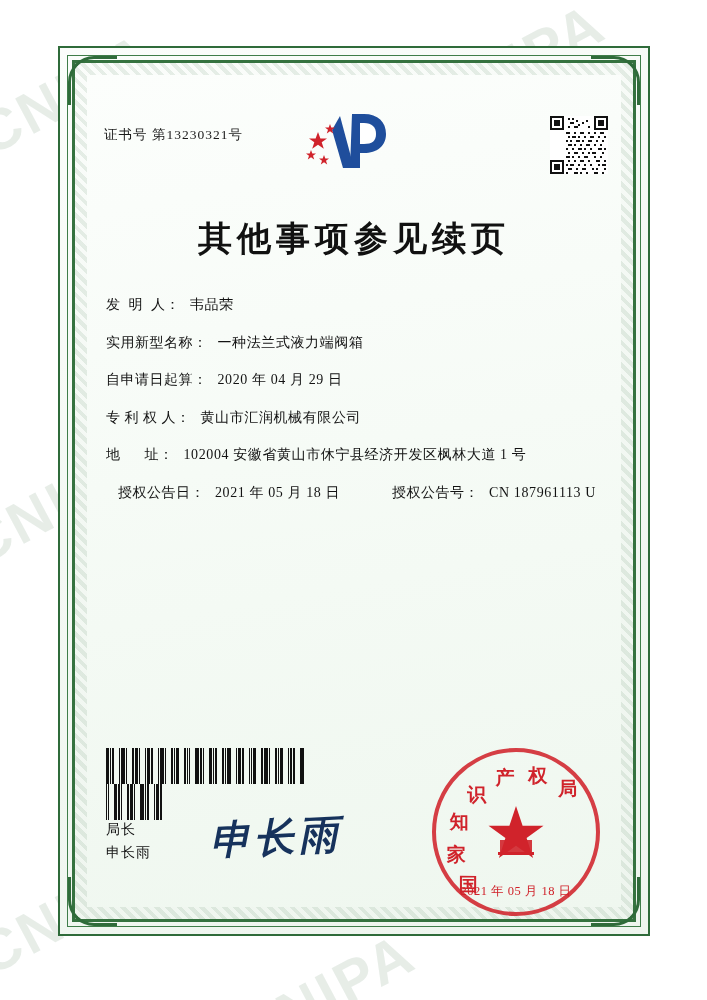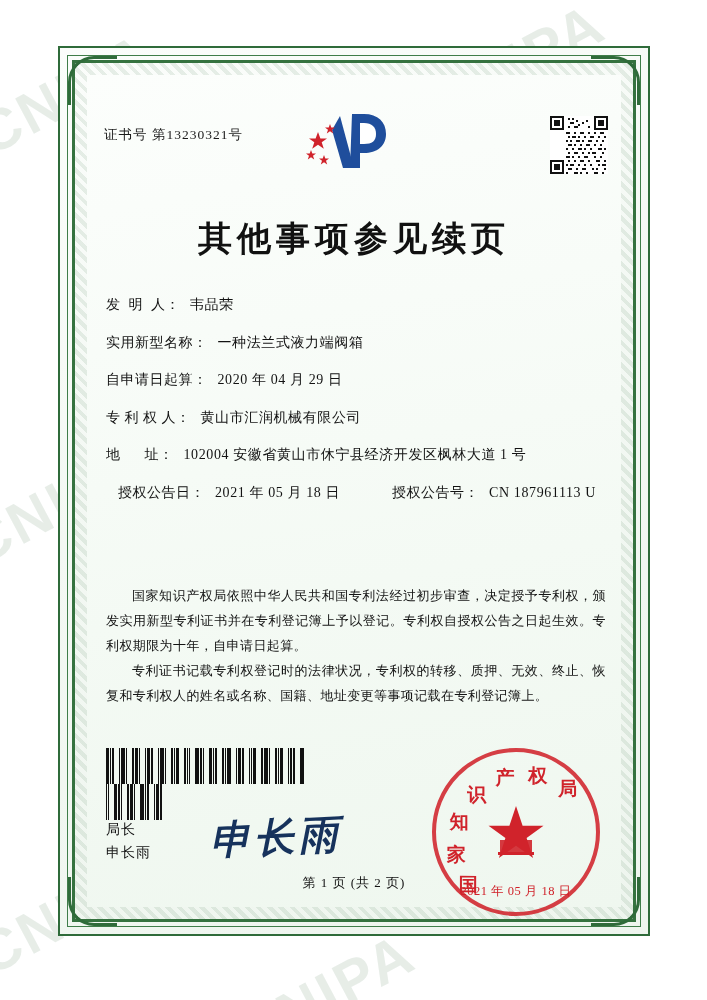--- a/index.html
+++ b/index.html
@@ -455,24 +455,20 @@
           <span class="val">102004 安徽省黄山市休宁县经济开发区枫林大道 1 号</span>
         </div>
         <div class="row pub">
           <span class="lbl">授权公告日：</span>
           <span class="val">2021 年 05 月 18 日</span>
           <span class="lbl pub-second">授权公告号：</span>
           <span class="val">CN 187961113 U</span>
         </div>
       </div>
 
-      <div class="para">
-        <p>国家知识产权局依照中华人民共和国专利法经过初步审查，决定授予专利权，颁发实用新型专利证书并在专利登记簿上予以登记。专利权自授权公告之日起生效。专利权期限为十年，自申请日起算。</p>
-        <p>专利证书记载专利权登记时的法律状况，专利权的转移、质押、无效、终止、恢复和专利权人的姓名或名称、国籍、地址变更等事项记载在专利登记簿上。</p>
-      </div>
 
       <div class="barcode">
         <span style="width:3px"></span><span style="width:1px"></span><span style="width:2px"></span>
         <span style="width:1px"></span><span style="width:4px"></span><span style="width:1px"></span>
         <span style="width:2px"></span><span style="width:3px"></span><span style="width:1px"></span>
         <span style="width:1px"></span><span style="width:3px"></span><span style="width:2px"></span>
         <span style="width:1px"></span><span style="width:4px"></span><span style="width:1px"></span>
         <span style="width:2px"></span><span style="width:1px"></span><span style="width:3px"></span>
         <span style="width:2px"></span><span style="width:1px"></span><span style="width:1px"></span>
         <span style="width:4px"></span><span style="width:2px"></span><span style="width:1px"></span>
@@ -510,19 +506,18 @@
           <span style="transform: rotate(-98deg) translate(0,-70px) rotate(98deg);">家</span>
           <span style="transform: rotate(-71deg) translate(0,-70px) rotate(71deg);">知</span>
           <span style="transform: rotate(-44deg) translate(0,-70px) rotate(44deg);">识</span>
           <span style="transform: rotate(-17deg) translate(0,-70px) rotate(17deg);">产</span>
           <span style="transform: rotate(10deg) translate(0,-70px) rotate(-10deg);">权</span>
           <span style="transform: rotate(37deg) translate(0,-70px) rotate(-37deg);">局</span>
         </div>
         <div class="seal-date">2021 年 05 月 18 日</div>
       </div>
 
-      <div class="page-num">第 1 页 (共 2 页)</div>
 
     </div>
   </div>
 
 
 </div>
 
 </body></html>

